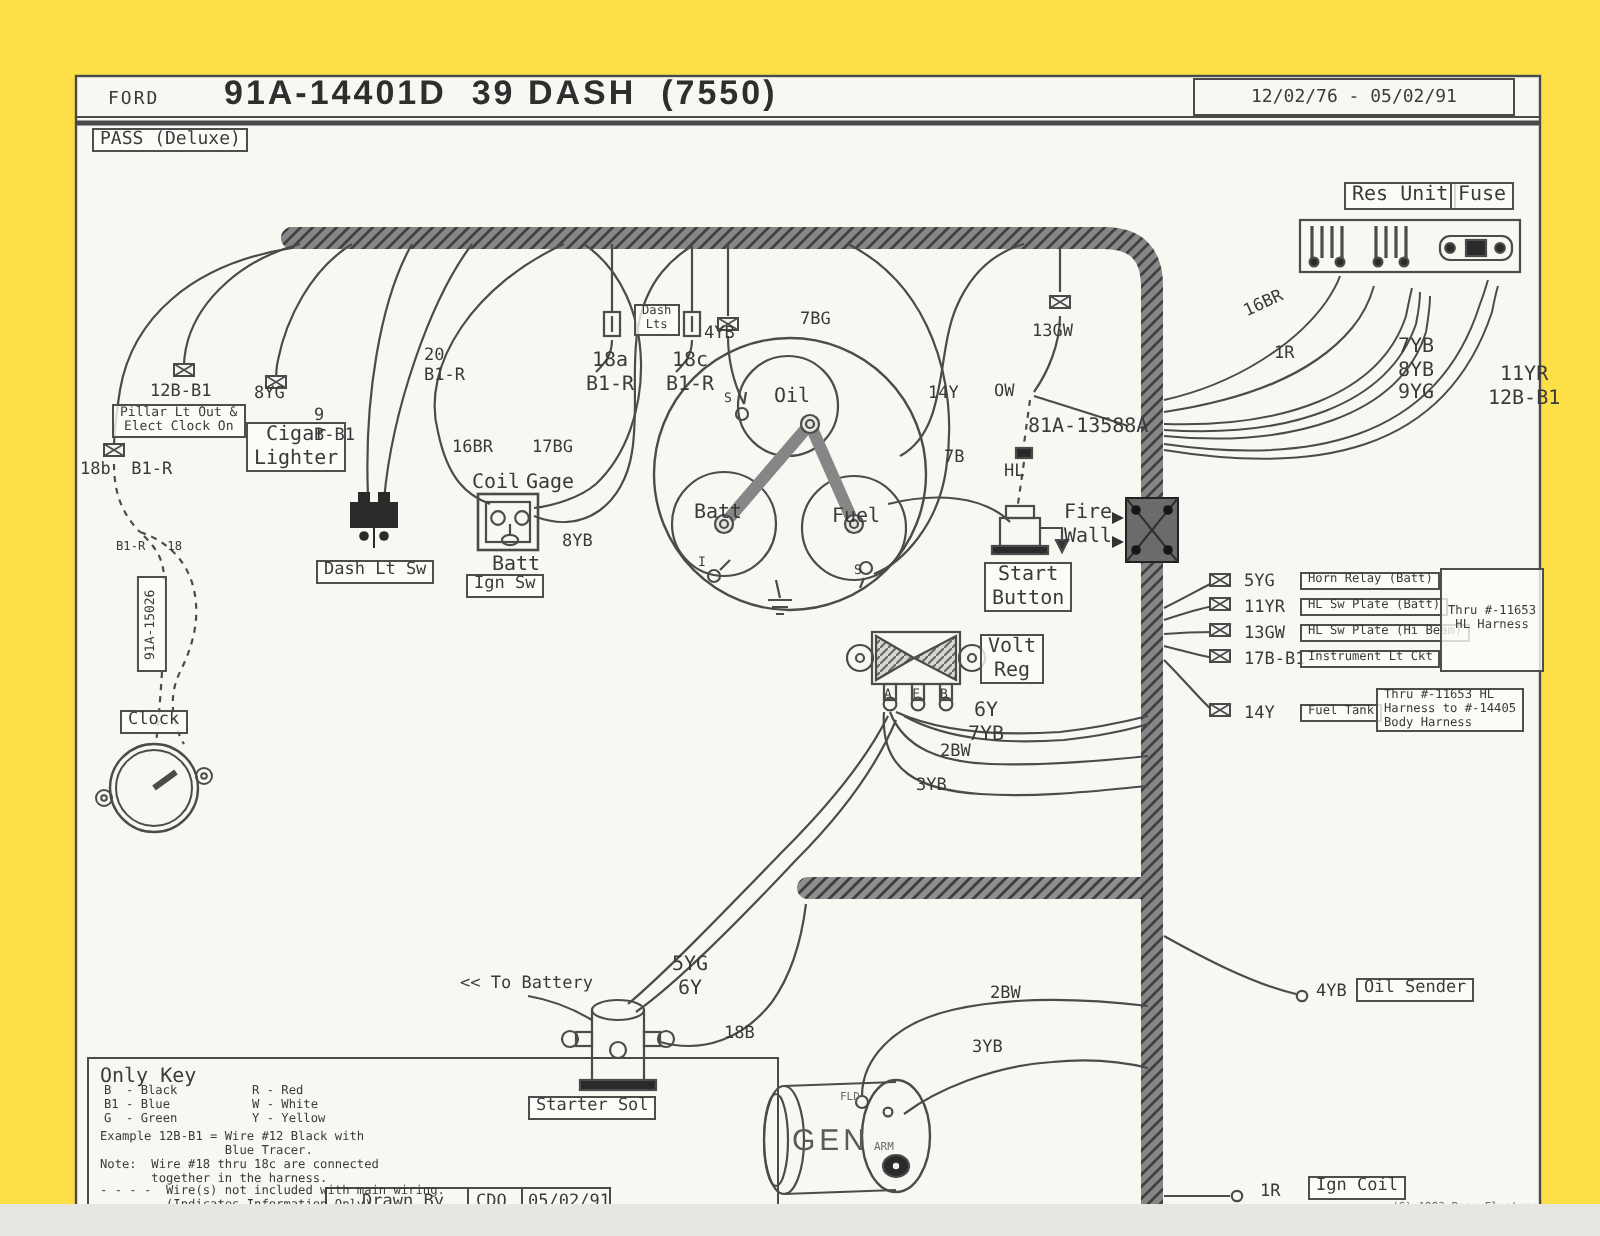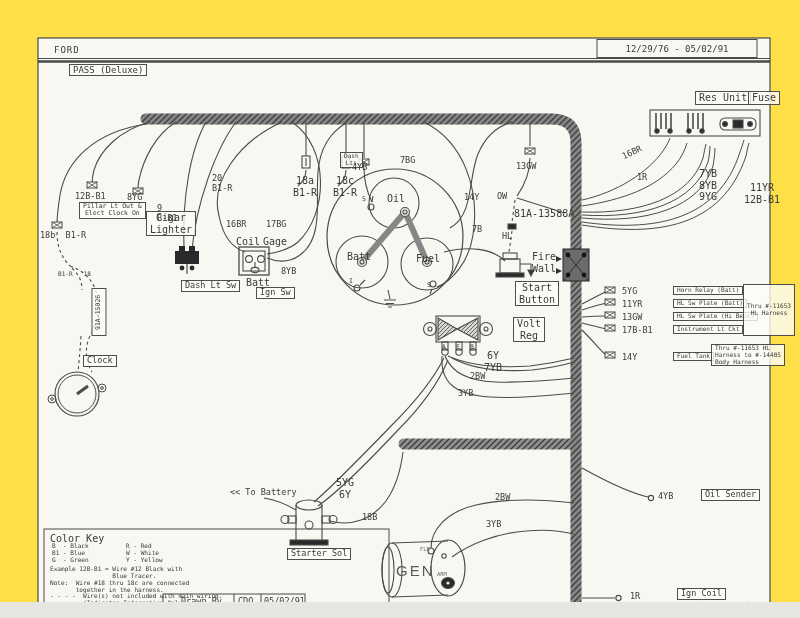--- a/index.html
+++ b/index.html
@@ -1,21 +1,21 @@
 <!DOCTYPE html>
 <html><head>
 <meta charset="utf-8">
 <style>
   html,body{margin:0;padding:0;background:#e8e6e1;}
   .sheet{position:relative;width:800px;height:602px;background:#fde047;overflow:hidden;
          font-family:"DejaVu Sans Mono",monospace;color:#3a3a3a;}
   svg{position:absolute;left:0;top:0;}
   .t{position:absolute;font-family:"DejaVu Sans Mono",monospace;font-size:8.5px;line-height:1.15;
      color:#3a3a3a;white-space:pre;}
-  .bx{border:1px solid #4e4e4e;padding:0 3px;background:rgba(252,251,247,.8);margin-left:23px;}
+  .bx{border:1px solid #4e4e4e;padding:0 3px;background:rgba(252,251,247,.8);}
   .ctr{text-align:center;}
   .s7{font-size:10px;text-align:center;} .s65{font-size:6.5px;} .s6{font-size:6.1px;line-height:1.12;}
   .brand{font-size:9px;letter-spacing:1px;}
   .title{font-family:"Liberation Sans",sans-serif;font-weight:bold;font-size:17px;
          letter-spacing:1.5px;color:#2e2e2e;}
   .datebox{width:152px;text-align:center;font-size:9px;}
   .vert{writing-mode:vertical-rl;transform:rotate(180deg);font-size:6.5px;
         height:46px;display:flex;align-items:center;justify-content:center;}
   .gen{font-family:"Liberation Sans",sans-serif;font-size:15px;letter-spacing:2px;color:#5a5a5a;}
   .tiny{font-size:5.5px;color:#6a6a6a;}
@@ -267,21 +267,22 @@
 
   <g stroke="#4a4a4a" fill="none">
     <rect x="44" y="529" width="345" height="74" stroke-width="1"></rect>
     <rect x="163" y="594" width="142" height="17" fill="#f8f7f2" stroke-width="1"></rect>
     <line x1="234" y1="594" x2="234" y2="611"></line>
     <line x1="261" y1="594" x2="261" y2="611"></line>
   </g>
 </svg>
 
 <div class="t brand" style="left:54px;top:45px">FORD</div>
-<div class="t datebox" style="left:601px;top:44px">12/29/76 - 05/02/91</div>
+<div class="t title" style="left:112px;top:37px">91A-14401D  39 DASH  (7550)</div>
+<div class="t datebox" style="left:601px;top:44px">12/02/76 - 05/02/91</div>
 <div class="t bx" style="left:46px;top:64px;font-size:9px">PASS (Deluxe)</div>
 
 <div class="t" style="left:75px;top:192px">12B-B1</div>
 <div class="t bx ctr s65" style="left:56px;top:202px">Pillar Lt Out &amp;
 Elect Clock On</div>
 <div class="t" style="left:127px;top:193px">8YG</div>
 <div class="t bx ctr s7" style="left:123px;top:211px">Cigar
 Lighter</div>
 <div class="t" style="left:40px;top:231px">18b  B1-R</div>
 <div class="t s6" style="left:58px;top:271px">B1-R   18</div>
@@ -372,21 +373,21 @@
 <div class="t tiny" style="left:420px;top:546px">FLD</div>
 <div class="t tiny" style="left:437px;top:571px">ARM</div>
 <div class="t" style="left:495px;top:493px">2BW</div>
 <div class="t" style="left:486px;top:520px">3YB</div>
 
 <div class="t" style="left:658px;top:492px">4YB</div>
 <div class="t bx" style="left:678px;top:489px">Oil Sender</div>
 <div class="t" style="left:630px;top:592px">1R</div>
 <div class="t bx" style="left:654px;top:588px">Ign Coil</div>
 
-<div class="t s7" style="left:50px;top:533px">Color Key</div>
+<div class="t s7" style="left:50px;top:533px">Only Key</div>
 <div class="t key" style="left:52px;top:543px">B  - Black
 B1 - Blue
 G  - Green</div>
 <div class="t key" style="left:126px;top:543px">R - Red
 W - White
 Y - Yellow</div>
 <div class="t key" style="left:50px;top:566px">Example 12B-B1 = Wire #12 Black with
                  Blue Tracer.</div>
 <div class="t key" style="left:50px;top:580px">Note:  Wire #18 thru 18c are connected
        together in the harness.</div>

